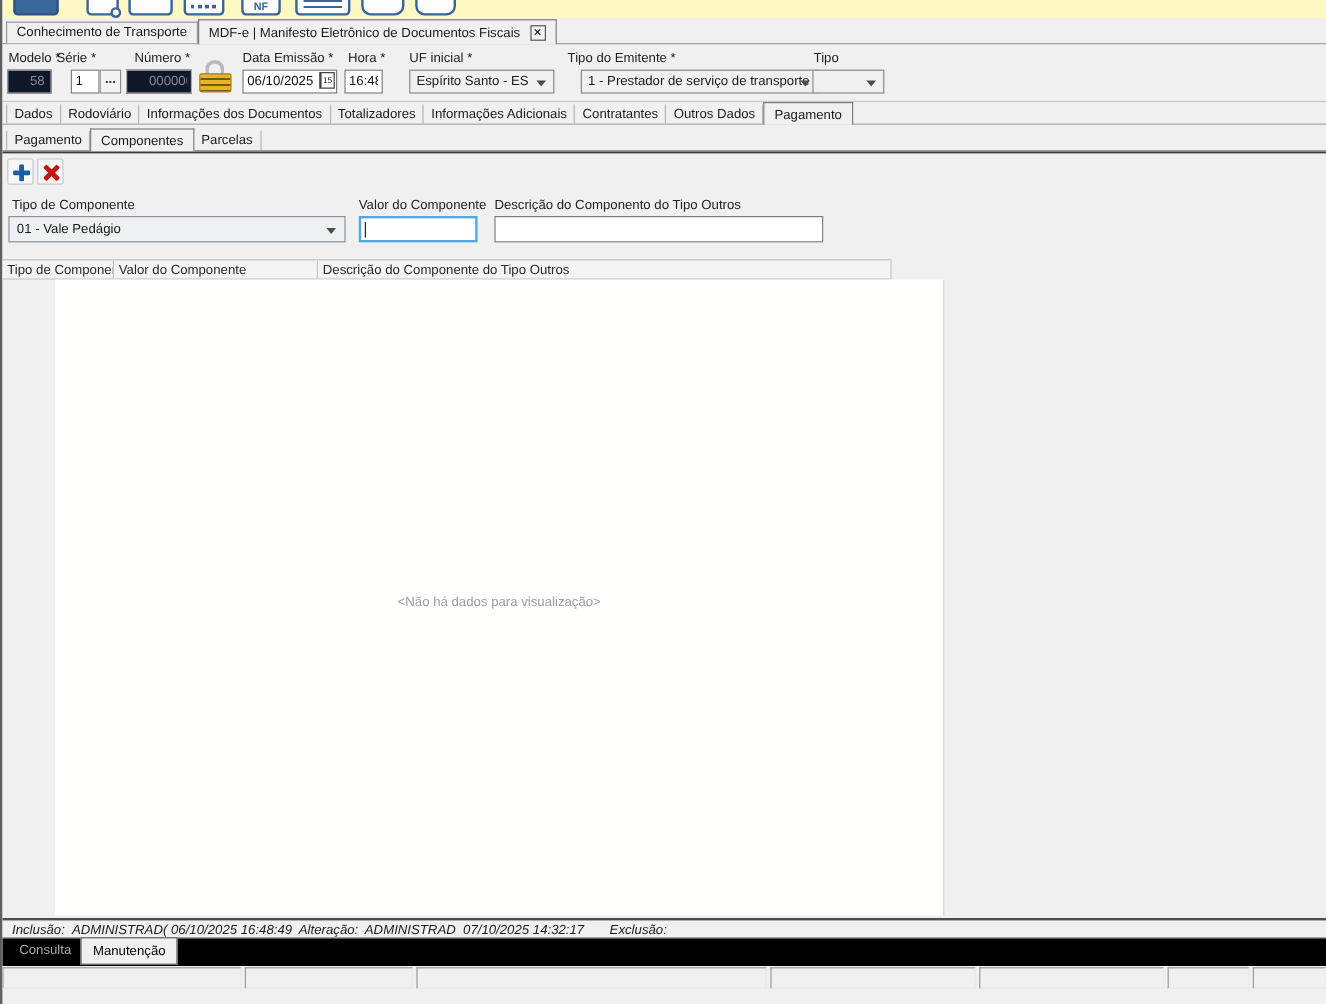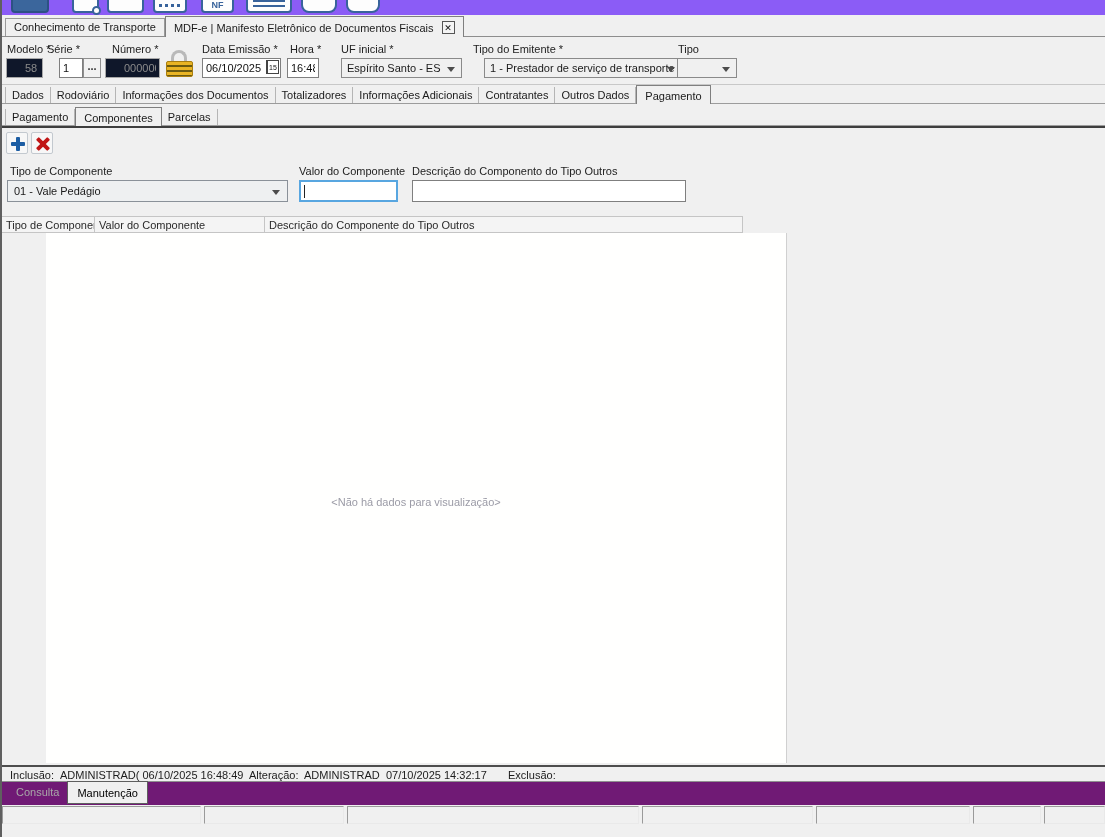--- a/index.html
+++ b/index.html
@@ -1,21 +1,21 @@
 <!DOCTYPE html>
 <html><head>
 <meta charset="utf-8">
 <style>
   * { box-sizing: border-box; margin: 0; padding: 0; }
   html,body { width:1105px; height:837px; overflow:hidden; }
   body { font-family: "Liberation Sans", "DejaVu Sans", sans-serif; font-size: 11px; color:#1a1a1a; }
   .app { position:relative; width:1105px; height:837px; background:#f0f0f0; border-left:2px solid #5f5f5f; overflow:hidden; }
 
   
-  .topbar { position:relative; height:15px; background:#8b5cf6; overflow:hidden; }
+  .topbar { position:relative; height:15px; background:#fef9c3; overflow:hidden; }
   .ticon { position:absolute; top:-11px; height:24px; border:2px solid #38639b; border-radius:4px; background:#fdfdfd; }
   .ticon.solid { background:#3b669c; border-color:#2d5184; }
   .ticon .nf { position:absolute; bottom:1px; width:100%; text-align:center; font-weight:bold; font-size:9px; color:#38639b; }
   .ticon .lines { position:absolute; left:5px; right:5px; bottom:4px; height:7px;
     background:repeating-linear-gradient(#38639b 0 2px, transparent 2px 5px); }
   .ticon .dots { position:absolute; left:4px; bottom:4px; width:24px; height:3px;
     background:repeating-linear-gradient(90deg,#38639b 0 3px, transparent 3px 6px); }
   .ticon .dot { position:absolute; right:-4px; bottom:-4px; width:9px; height:9px; border-radius:50%;
     background:#fdfdfd; border:2px solid #38639b; }
 
@@ -91,23 +91,23 @@
 
   .gridhead { position:absolute; left:0; top:88px; width:741px; height:17px; display:flex;
     background:#f4f4f4; border-top:1px solid #c5c5c5; border-bottom:1px solid #c5c5c5; }
   .gcell { border-right:1px solid #c5c5c5; padding:2px 0 0 4px; white-space:nowrap; overflow:hidden; color:#2a2a2a; }
   .gridbody { position:absolute; left:0; top:105px; width:741px; height:530px; background:#fffffe;
     border-right:1px solid #d0d0d0;margin-left:44px; }
   .emptymsg { position:absolute; top:263px; width:100%; text-align:center; color:#9b9ba6; }
 
   
   .statusbar { position:relative; height:17px; background:#f0f0f0; border-top:2px solid #4d4d4d;
-    border-bottom:1px solid #8f8f8f; }
+    border-bottom:1px solid #8f8f8f;font-style:italic; }
   .statusbar span { position:absolute; top:2px; white-space:pre; color:#1c1c1c; }
-  .bottomtabs { position:relative; height:23px; background:#701a75; display:flex; align-items:flex-start; padding-left:6px; }
+  .bottomtabs { position:relative; height:23px; background:#000000; display:flex; align-items:flex-start; padding-left:6px; }
   .btab { padding:4px 8px; white-space:nowrap; }
   .btab.dim { color:#a8a8a8; }
   .btab.active { border:1px solid #5e5e5e; background:#f0f0f0; margin-top:-1px; padding:5px 9px 4px 9px; color:#000; }
   .bottompanels { position:relative; height:5px; background:#f0f0f0; }
   .bpanel { position:absolute; top:1px; height:18px; background:#f0f0f0; border:1px solid;
     border-color:#9a9a9a #e9e9e9 #e9e9e9 #9a9a9a; }
 </style>
 </head>
 <body>
 

